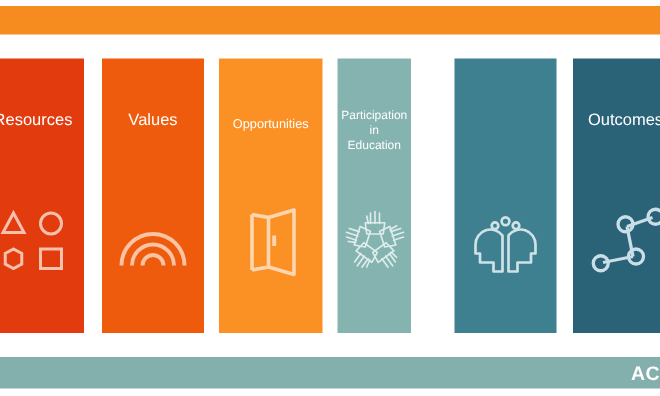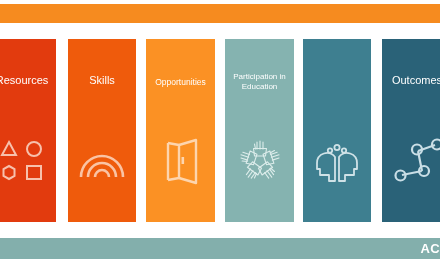--- a/index.html
+++ b/index.html
@@ -75,21 +75,21 @@
         <svg viewBox="0 0 52 52" fill="none" stroke="#F7C0AC" stroke-width="2">
           <path d="M13 7 L20 20 L6 20 Z"></path>
           <circle cx="38" cy="14" r="7"></circle>
           <path d="M13 31 L18.5 34 L18.5 41 L13 44 L7.5 41 L7.5 34 Z"></path>
           <rect x="31" y="31" width="14" height="13"></rect>
         </svg>
       </div>
     </div>
 
     <div class="col c1" style="left: 68px; width: 68px; background: rgb(239, 91, 12);">
-      <div class="col-label" style="color: rgb(255, 255, 255);">Skills</div>
+      <div class="col-label" style="color: rgb(255, 255, 255);">Values</div>
       <div class="col-icon">
         <svg viewBox="0 0 52 52" fill="none" stroke="#FAC3A4" stroke-width="2.6" stroke-linecap="butt">
           <path d="M5 42 A21 21 0 0 1 47 42"></path>
           <path d="M12 42 A14 14 0 0 1 40 42"></path>
           <path d="M19 42 A7 7 0 0 1 33 42"></path>
         </svg>
       </div>
     </div>
 
     <div class="col c2" style="left: 146px; width: 69px; background: rgb(251, 145, 36);">
@@ -97,21 +97,21 @@
       <div class="col-icon">
         <svg viewBox="0 0 52 52" fill="none" stroke="#FDD5AE" stroke-width="2.4" stroke-linejoin="round">
           <path d="M13 8 L13 45"></path>
           <path d="M13 8 L24 10 L24 43 L13 45"></path>
           <path d="M24 10 L41 5 L41 48 L24 43"></path>
           <rect x="26.5" y="22" width="2.6" height="7" fill="#FDD5AE" stroke="none"></rect>
         </svg>
       </div>
     </div>
 
-    <div class="col c3" style="left: 225px; width: 69px; background: rgb(133, 179, 176);">
+    <div class="col c3" style="left: 225px; width: 49px; background: rgb(133, 179, 176);">
       <div class="col-label" style="color: rgb(255, 255, 255);">Participation in
 Education</div>
       <div class="col-icon">
         <svg viewBox="0 0 52 52" fill="none" stroke="#DDEDEB" stroke-width="1.1" stroke-linejoin="round" stroke-linecap="round">
           <g>
             <g>
               <path d="M26 6 L26 14 M23 7 L23 14 M29 7 L29 14 M20.5 9 L21.5 14"></path>
               <path d="M19.5 13.5 L32.5 13.5 L31.5 21 L20.5 21 Z"></path>
             </g>
             <g transform="rotate(72 26 26)">

